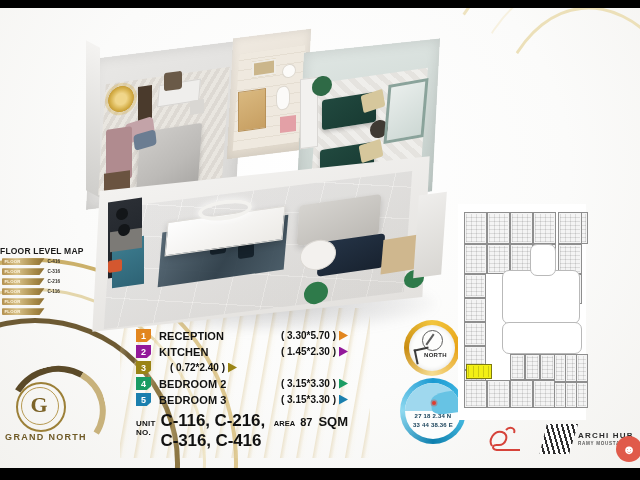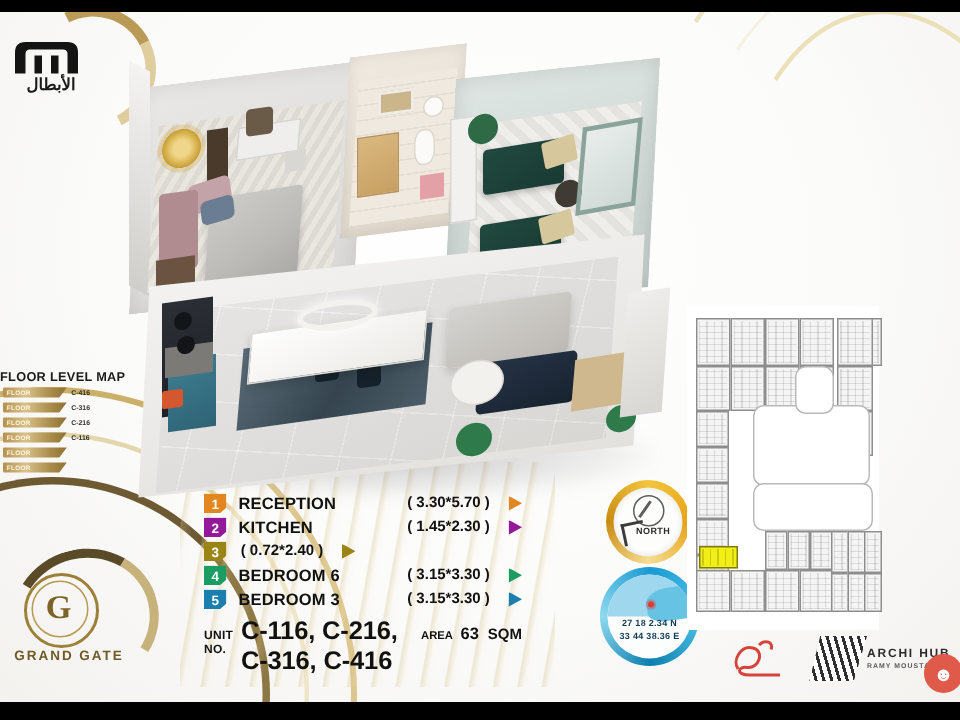--- a/index.html
+++ b/index.html
@@ -148,29 +148,29 @@
   .plant2{left:318px;top:246px;width:20px;height:18px;border-radius:50%;background:#2e7a4a;transform:skewY(-8deg);}
   .balc{left:330px;top:170px;width:28px;height:82px;background:linear-gradient(160deg,#efeeec,#d8d6d2);transform:skewY(-8deg) skewX(-4deg);}
 
   
   .legend{position:absolute;left:136px;top:320px;width:212px;}
   .lrow{display:flex;align-items:center;height:15px;margin-bottom:1px;}
   .lnum{width:15px;height:13px;display:flex;align-items:center;justify-content:center;
     color:#fff;font-weight:bold;font-size:9px;
     clip-path:polygon(0 0,100% 0,100% 72%,72% 100%,0 100%);flex:0 0 auto;}
   .lname{flex:1;font-size:11px;font-weight:bold;color:#111;letter-spacing:.1px;padding-left:8px;}
-  .ldim{width:74px;text-align:center;font-size:10px;font-weight:bold;color:#111;}
+  .ldim{width:74px;text-align:right;font-size:10px;font-weight:bold;color:#111;}
   .larrow{width:9px;height:10px;margin-left:3px;flex:0 0 auto;
     clip-path:polygon(0 0,100% 50%,0 100%);}
   .unitline{margin-top:4px;display:flex;align-items:baseline;font-weight:bold;color:#111;}
   .ul-lbl{font-size:8px;letter-spacing:.2px;}
   .ul-val{font-size:17px;padding-left:5px;letter-spacing:-.1px;}
   .ul-area{font-size:7.5px;padding-left:8px;}
   .ul-num{font-size:11px;padding-left:5px;}
-  .ul-sqm{font-size:10px;padding-left:6px;}
+  .ul-sqm{font-size:13px;padding-left:6px;}
 
   
   .compass{position:absolute;left:404px;top:312px;width:56px;height:56px;}
   .cp-ring{position:absolute;left:0;top:0;width:56px;height:56px;border-radius:50%;
     background:conic-gradient(#f2c53d,#e8a317,#f6dd92,#c98c12,#f2c53d);}
   .cp-in{position:absolute;left:5px;top:5px;width:46px;height:46px;border-radius:50%;background:#fdfdfc;
     box-shadow:inset 0 0 5px rgba(0,0,0,.12);}
   .cp-dial{position:absolute;left:18px;top:10px;width:19px;height:19px;border-radius:50%;border:1.4px solid #5d5d5d;}
   .cp-needle{position:absolute;left:25px;top:13px;width:2px;height:13px;background:#5d5d5d;transform:rotate(35deg);}
   .cp-arrow{position:absolute;left:11px;top:28px;width:13px;height:13px;border-left:2px solid #3c3c3c;border-top:2px solid #3c3c3c;transform:rotate(-12deg);}
@@ -227,29 +227,20 @@
       <div class="arc a4"></div>
         <div class="arc a5"></div>
     </div>
     <div class="arcs-bl">
       <div class="abl b1"></div>
         <div class="abl b2"></div>
         <div class="abl b3"></div>
     </div>
     <div class="streaks"></div>
 
-    <div class="logo-tl">
-      <div class="swoosh"></div>
-      <svg class="mark" viewBox="0 0 46 24">
-        <path d="M2 23 L2 9 Q2 2 9 2 L37 2 Q44 2 44 9 L44 23 L37 23 L37 10 Q37 7 34 7 L12 7 Q9 7 9 10 L9 23 Z" fill="#141414"></path>
-        <rect x="15" y="11" width="5" height="12" fill="#141414"></rect>
-        <rect x="26" y="11" width="5" height="12" fill="#141414"></rect>
-      </svg>
-      <div class="arabic">الأبطال</div>
-    </div>
 
     <div class="flm">
       <div class="flm-title">FLOOR LEVEL MAP</div>
       <div id="flm-rows">
           <div class="flm-row">
             <span class="flm-ord">TH</span>
             <span class="flm-bar">
               <span>FLOOR</span>
             </span>
             <span class="flm-code">C-416</span>
@@ -290,21 +281,21 @@
             <span class="flm-code"></span>
           </div>
         </div>
     </div>
 
     <div class="gg">
       <div class="gg-swoosh"></div>
       <div class="gg-ring"></div>
       <div class="gg-ring2"></div>
       <div class="gg-g">G</div>
-      <div class="gg-text">GRAND GATE</div>
+      <div class="gg-text">GRAND NORTH</div>
     </div>
 
     <div class="render">
       <div class="rshadow"></div>
 
       <div class="room bed1"></div>
       <div class="room bed1-wallL"></div>
       <div class="room bed1-floor"></div>
       <div class="room bed1-sun"></div>
       <div class="room bed1-ward"></div>
@@ -373,36 +364,36 @@
             <span class="ldim">( 1.45*2.30 )</span>
             <span class="larrow" style="background:#93189a"></span>
           </div>
           <div class="lrow">
             <span class="lnum" style="background:#9a8415">3</span>
             <span class="ldim">( 0.72*2.40 )</span>
             <span class="larrow" style="background:#9a8415"></span>
           </div>
           <div class="lrow">
             <span class="lnum" style="background:#1b9c63">4</span>
-            <span class="lname">BEDROOM 6</span>
+            <span class="lname">BEDROOM 2</span>
             <span class="ldim">( 3.15*3.30 )</span>
             <span class="larrow" style="background:#1b9c63"></span>
           </div>
           <div class="lrow">
             <span class="lnum" style="background:#1a7fae">5</span>
             <span class="lname">BEDROOM 3</span>
             <span class="ldim">( 3.15*3.30 )</span>
             <span class="larrow" style="background:#1a7fae"></span>
           </div>
         </div>
       <div class="unitline">
         <span class="ul-lbl">UNIT NO.</span>
         <span class="ul-val">C-116, C-216, C-316, C-416</span>
         <span class="ul-area">AREA</span>
-        <span class="ul-num">63</span>
+        <span class="ul-num">87</span>
         <span class="ul-sqm">SQM</span>
       </div>
     </div>
 
     <div class="compass">
       <div class="cp-ring"></div>
       <div class="cp-in"></div>
       <div class="cp-dial"></div>
       <div class="cp-needle"></div>
       <div class="cp-arrow"></div>

